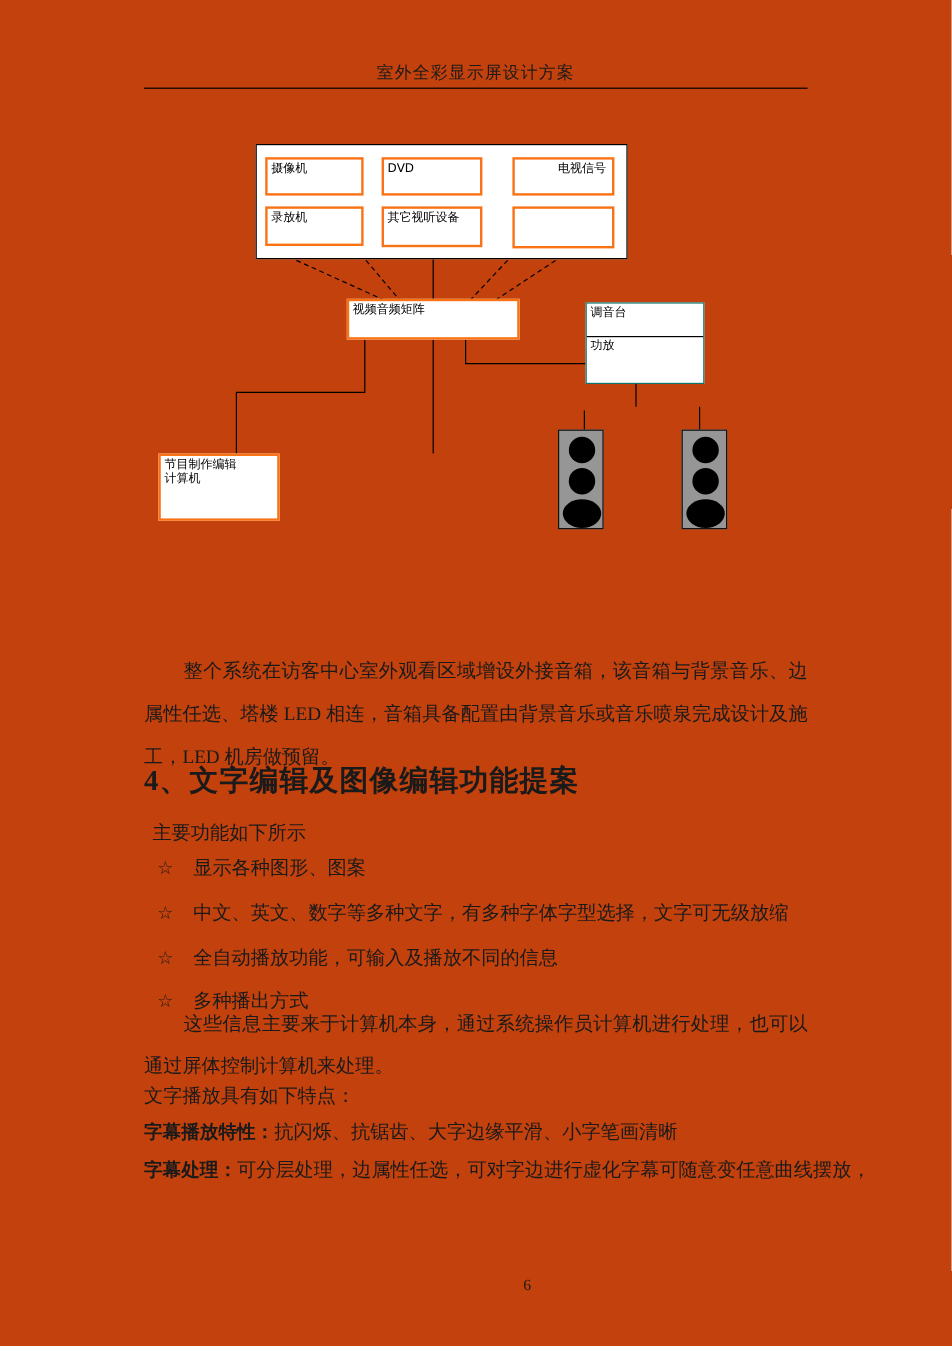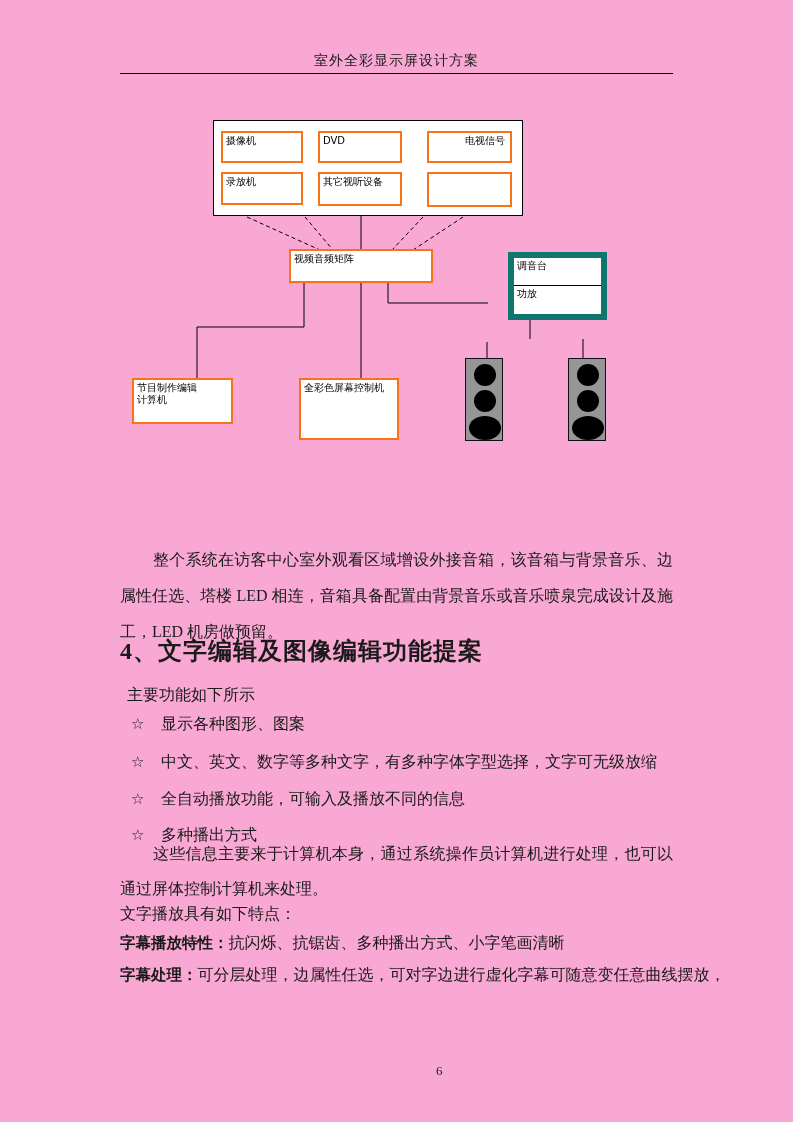--- a/index.html
+++ b/index.html
@@ -1,38 +1,38 @@
 <!DOCTYPE html>
 <html><head>
 <meta charset="utf-8">
 <style>
   * { margin:0; padding:0; box-sizing:border-box; }
   html,body { background:#e8e8e8; }
   body { font-family:"Liberation Serif","DejaVu Serif",serif; }
   .page {
     position:relative; width:793px; height:1122px;
-    background:#f9a8d4; overflow:hidden; margin:0 auto;
+    background:#c2410c; overflow:hidden; margin:0 auto;
     color:#1a1a1a;
   }
   .abs { position:absolute; }
 
   
   .header-title { top:52px; left:0; width:793px; text-align:center; font-size:14px; letter-spacing:1px; }
   .header-rule { top:73px; left:120px; width:553px; border-top:1px solid #000; height:0; }
 
   
   .diagram { top:0; left:0; width:793px; height:470px; }
   .diagram svg { position:absolute; top:0; left:0; }
   .dbox {
     position:absolute; border:2px solid #f97316; background:#fff;
     font-family:"DejaVu Sans",sans-serif; font-size:10px; line-height:12px;
     padding:2px 3px; color:#000;
   }
   .outerbox { position:absolute; border:1px solid #000; background:#fff; }
-  .mixerbox { position:absolute; border:6px solid #0f766e; background:#fff;margin-left:20px; }
+  .mixerbox { position:absolute; border:1px solid #0f766e; background:#fff; }
   .mixerbox .section {
     font-family:"DejaVu Sans",sans-serif; font-size:10px; line-height:12px;
     padding:2px 3px; color:#000;
   }
   .mixerbox .section.top { height:28px; border-bottom:1px solid #000; }
   .speaker { position:absolute; background:#969696; border:1px solid #111; }
   .cone { position:absolute; background:#000; border-radius:50%; }
 
   
   .para { left:120px; width:553px; font-size:16px; text-align:justify; }
@@ -84,25 +84,24 @@
     <div class="dbox" style="left:318px; top:172px; width:84px; height:34px;">其它视听设备</div>
     <div class="dbox" style="left:427px; top:172px; width:85px; height:35px;"></div>
 
     <div class="dbox" style="left:289px; top:249px; width:144px; height:34px;">视频音频矩阵</div>
 
     <div class="mixerbox" style="left:488px; top:252px; width:99px; height:68px;">
       <div class="section top">调音台</div>
       <div class="section">功放</div>
     </div>
 
-    <div class="dbox" style="left:132px; top:378px; width:101px; height:46px;">
+    <div class="dbox" style="left:132px; top:378px; width:101px; height:56px;">
       <div>节目制作编辑</div>
       <div>计算机</div>
     </div>
-    <div class="dbox" style="left:299px; top:378px; width:100px; height:62px;">全彩色屏幕控制机</div>
 
     <div class="speaker" style="left:465px; top:358px; width:38px; height:83px;">
       <div class="cone" style="left:8px; top:5px;  width:22px; height:22px;"></div>
       <div class="cone" style="left:8px; top:31px; width:22px; height:22px;"></div>
       <div class="cone" style="left:3px; top:57px; width:32px; height:24px;"></div>
     </div>
     <div class="speaker" style="left:568px; top:358px; width:38px; height:83px;">
       <div class="cone" style="left:8px; top:5px;  width:22px; height:22px;"></div>
       <div class="cone" style="left:8px; top:31px; width:22px; height:22px;"></div>
       <div class="cone" style="left:3px; top:57px; width:32px; height:24px;"></div>
@@ -127,21 +126,21 @@
   </div>
   <div class="abs para indent lh35" style="top:836px;">这些信息主要来于计算机本身，通过系统操作员计算机进行处理，也可以通过屏体控制计算机来处理。</div>
 
   <div class="abs bullet-row" style="top:823px;">
     <span class="star">☆</span><span class="btxt">多种播出方式</span>
   </div>
 
   <div class="abs plain" style="top:902px;">文字播放具有如下特点：</div>
 
   <div class="abs feature" style="top:930px;">
-    <span class="flabel">字幕播放特性：</span><span>抗闪烁、抗锯齿、多种播出方式、小字笔画清晰</span>
+    <span class="flabel">字幕播放特性：</span><span>抗闪烁、抗锯齿、大字边缘平滑、小字笔画清晰</span>
   </div>
   <div class="abs feature" style="top:962px;">
     <span class="flabel">字幕处理：</span><span>可分层处理，边属性任选，可对字边进行虚化字幕可随意变任意曲线摆放，</span>
   </div>
 
   <div class="abs page-number">6</div>
 
 </div>
 
 </body></html>

